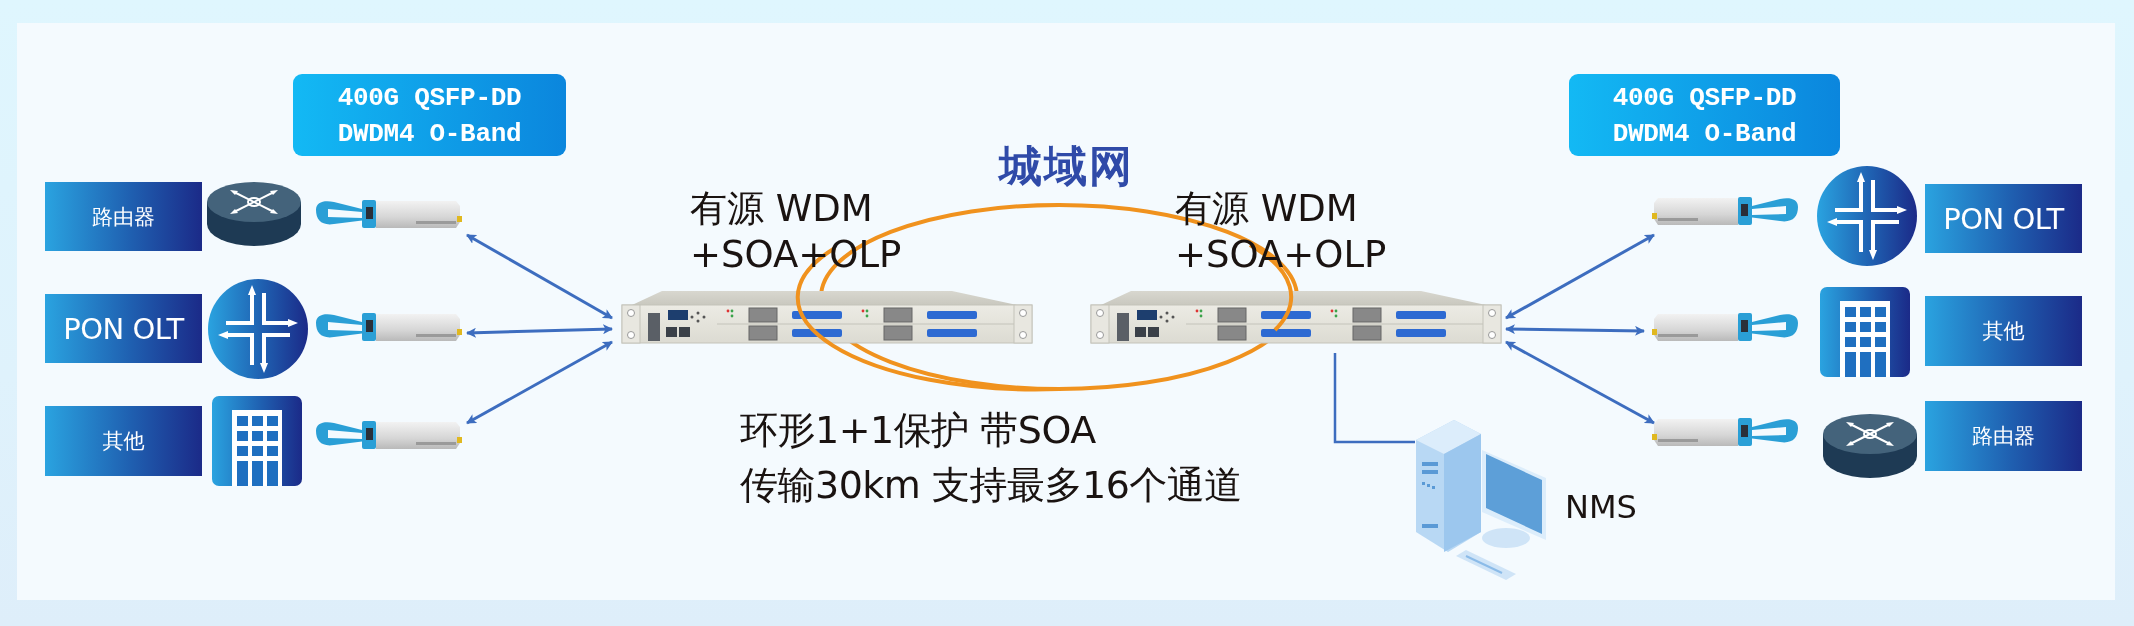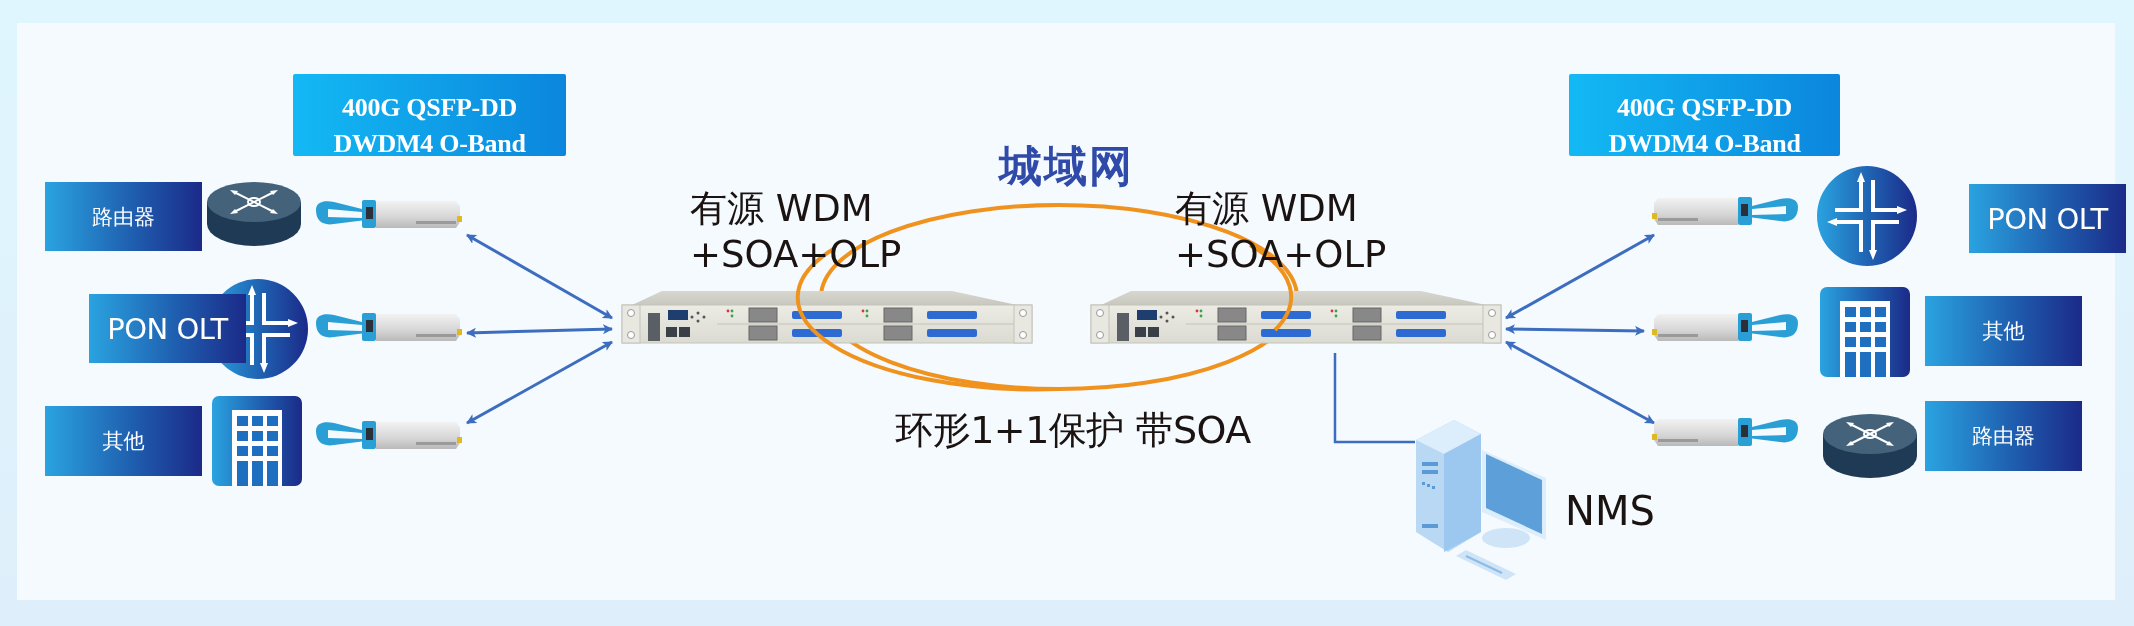--- a/index.html
+++ b/index.html
@@ -9,51 +9,51 @@
     font-family: "DejaVu Sans", "Liberation Sans", sans-serif;
     position: relative;
   }
   .panel {
     position: absolute; left: 17px; top: 23px; width: 2098px; height: 577px;
     background: #f4fafe;
   }
   .abs { position: absolute; }
   .module-box {
     background: linear-gradient(90deg, #13b9f4 0%, #0b86dd 100%);
-    border-radius: 2px;
+    border-radius: 9px;
     color: #ffffff;
-    font-family: Liberation Serif, serif;
+    font-family: Liberation Mono, monospace;
     font-weight: bold;
     font-size: 26px;
     line-height: 36px;
     text-align: center;
-    padding-top: 16px;
+    padding-top: 6px;
     letter-spacing: -0.3px;
   }
   .dev-label {
     background: linear-gradient(90deg, #2aa3e0 0%, #1f5fb0 55%, #1b2a88 100%);
     color: #ffffff;
     display: flex; align-items: center; justify-content: center;
     font-size: 21px;
     font-family: "DejaVu Sans", sans-serif;
   }
-  .dev-label.latin { font-size: 29px; letter-spacing: -0.5px; margin-left: 44px; }
+  .dev-label.latin { font-size: 29px; letter-spacing: -0.5px; }
   .title-cn {
     color: #2f4aa8; font-weight: bold; font-size: 43px;
     font-family: "DejaVu Sans", sans-serif; letter-spacing: 2px;
   }
   .node-text {
     color: #1a1311; font-size: 37px; line-height: 46px; 
     font-family: "DejaVu Sans", sans-serif;
   }
   .caption {
-    color: #1a1311; font-size: 38px; line-height: 55px; text-align: center;
+    color: #1a1311; font-size: 38px; line-height: 55px; 
     font-family: "DejaVu Sans", sans-serif; letter-spacing: -0.5px;
   }
-  .nms-text { color: #1a1311; font-size: 40px; font-family: "DejaVu Sans", sans-serif; }
+  .nms-text { color: #1a1311; font-size: 32px; font-family: "DejaVu Sans", sans-serif; }
   svg { overflow: visible; }
 </style>
 </head>
 <body>
 
 <div class="panel"></div>
 
 <svg class="abs" style="left:0;top:0" width="2134" height="626">
   <defs>
     <marker id="ah" markerWidth="10" markerHeight="10" refX="9" refY="5" orient="auto-start-reverse" markerUnits="userSpaceOnUse" viewBox="0 0 10 10">
@@ -273,15 +273,16 @@
   <div>有源 WDM</div>
   <div>+SOA+OLP</div>
 </div>
 <div class="abs node-text" style="left:1175px;top:186px;width:270px;">
   <div>有源 WDM</div>
   <div>+SOA+OLP</div>
 </div>
 
 <div class="abs caption" style="left:740px;top:403px;width:666px;">
   <div>环形1+1保护 带SOA</div>
+  <div>传输30km 支持最多16个通道</div>
 </div>
 
 <div class="abs nms-text" style="left:1565px;top:488px;">NMS</div>
 
 </body></html>

